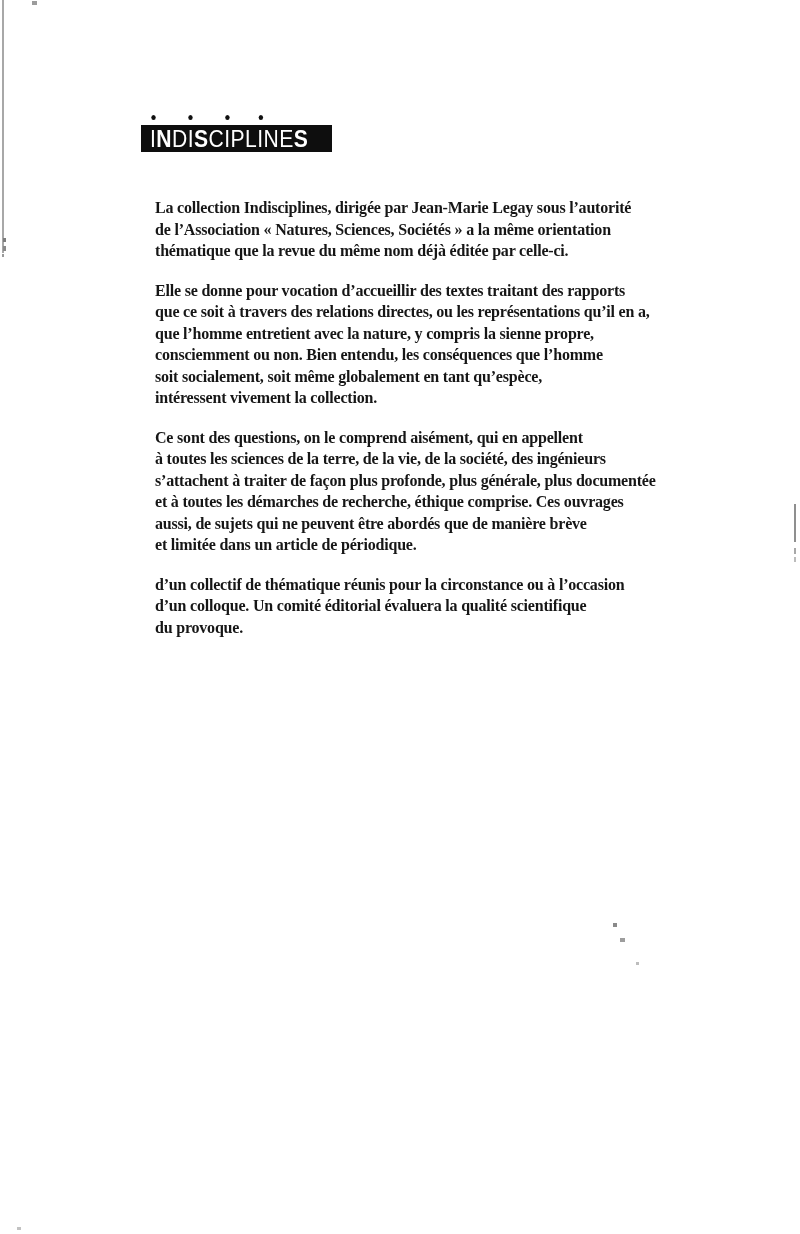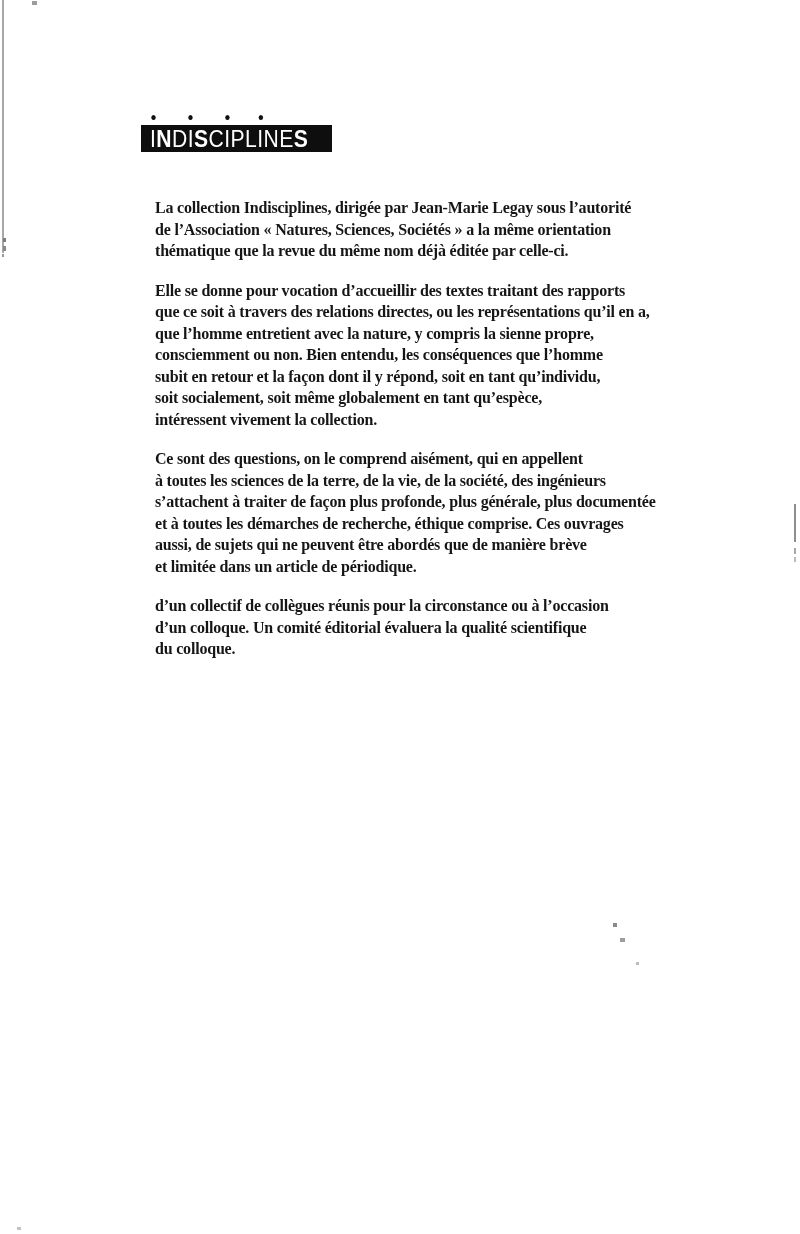--- a/index.html
+++ b/index.html
@@ -97,32 +97,31 @@
       <div class="para">
         <div class="line">La collection Indisciplines, dirigée par Jean-Marie Legay sous l’autorité</div>
         <div class="line">de l’Association « Natures, Sciences, Sociétés » a la même orientation</div>
         <div class="line">thématique que la revue du même nom déjà éditée par celle-ci.</div>
       </div>
       <div class="para">
         <div class="line">Elle se donne pour vocation d’accueillir des textes traitant des rapports</div>
         <div class="line">que ce soit à travers des relations directes, ou les représentations qu’il en a,</div>
         <div class="line">que l’homme entretient avec la nature, y compris la sienne propre,</div>
         <div class="line">consciemment ou non. Bien entendu, les conséquences que l’homme</div>
-        <div class="line">subit en retour et la façon dont il y répond, soit en tant qu’individu,</div>
         <div class="line">soit socialement, soit même globalement en tant qu’espèce,</div>
         <div class="line">intéressent vivement la collection.</div>
       </div>
       <div class="para">
         <div class="line">Ce sont des questions, on le comprend aisément, qui en appellent</div>
         <div class="line">à toutes les sciences de la terre, de la vie, de la société, des ingénieurs</div>
         <div class="line">s’attachent à traiter de façon plus profonde, plus générale, plus documentée</div>
         <div class="line">et à toutes les démarches de recherche, éthique comprise. Ces ouvrages</div>
         <div class="line">aussi, de sujets qui ne peuvent être abordés que de manière brève</div>
         <div class="line">et limitée dans un article de périodique.</div>
       </div>
       <div class="para">
-        <div class="line">d’un collectif de collègues réunis pour la circonstance ou à l’occasion</div>
+        <div class="line">d’un collectif de thématique réunis pour la circonstance ou à l’occasion</div>
         <div class="line">d’un colloque. Un comité éditorial évaluera la qualité scientifique</div>
-        <div class="line">du colloque.</div>
+        <div class="line">du provoque.</div>
       </div>
     </div>
 
 </div>
 
 </body></html>

